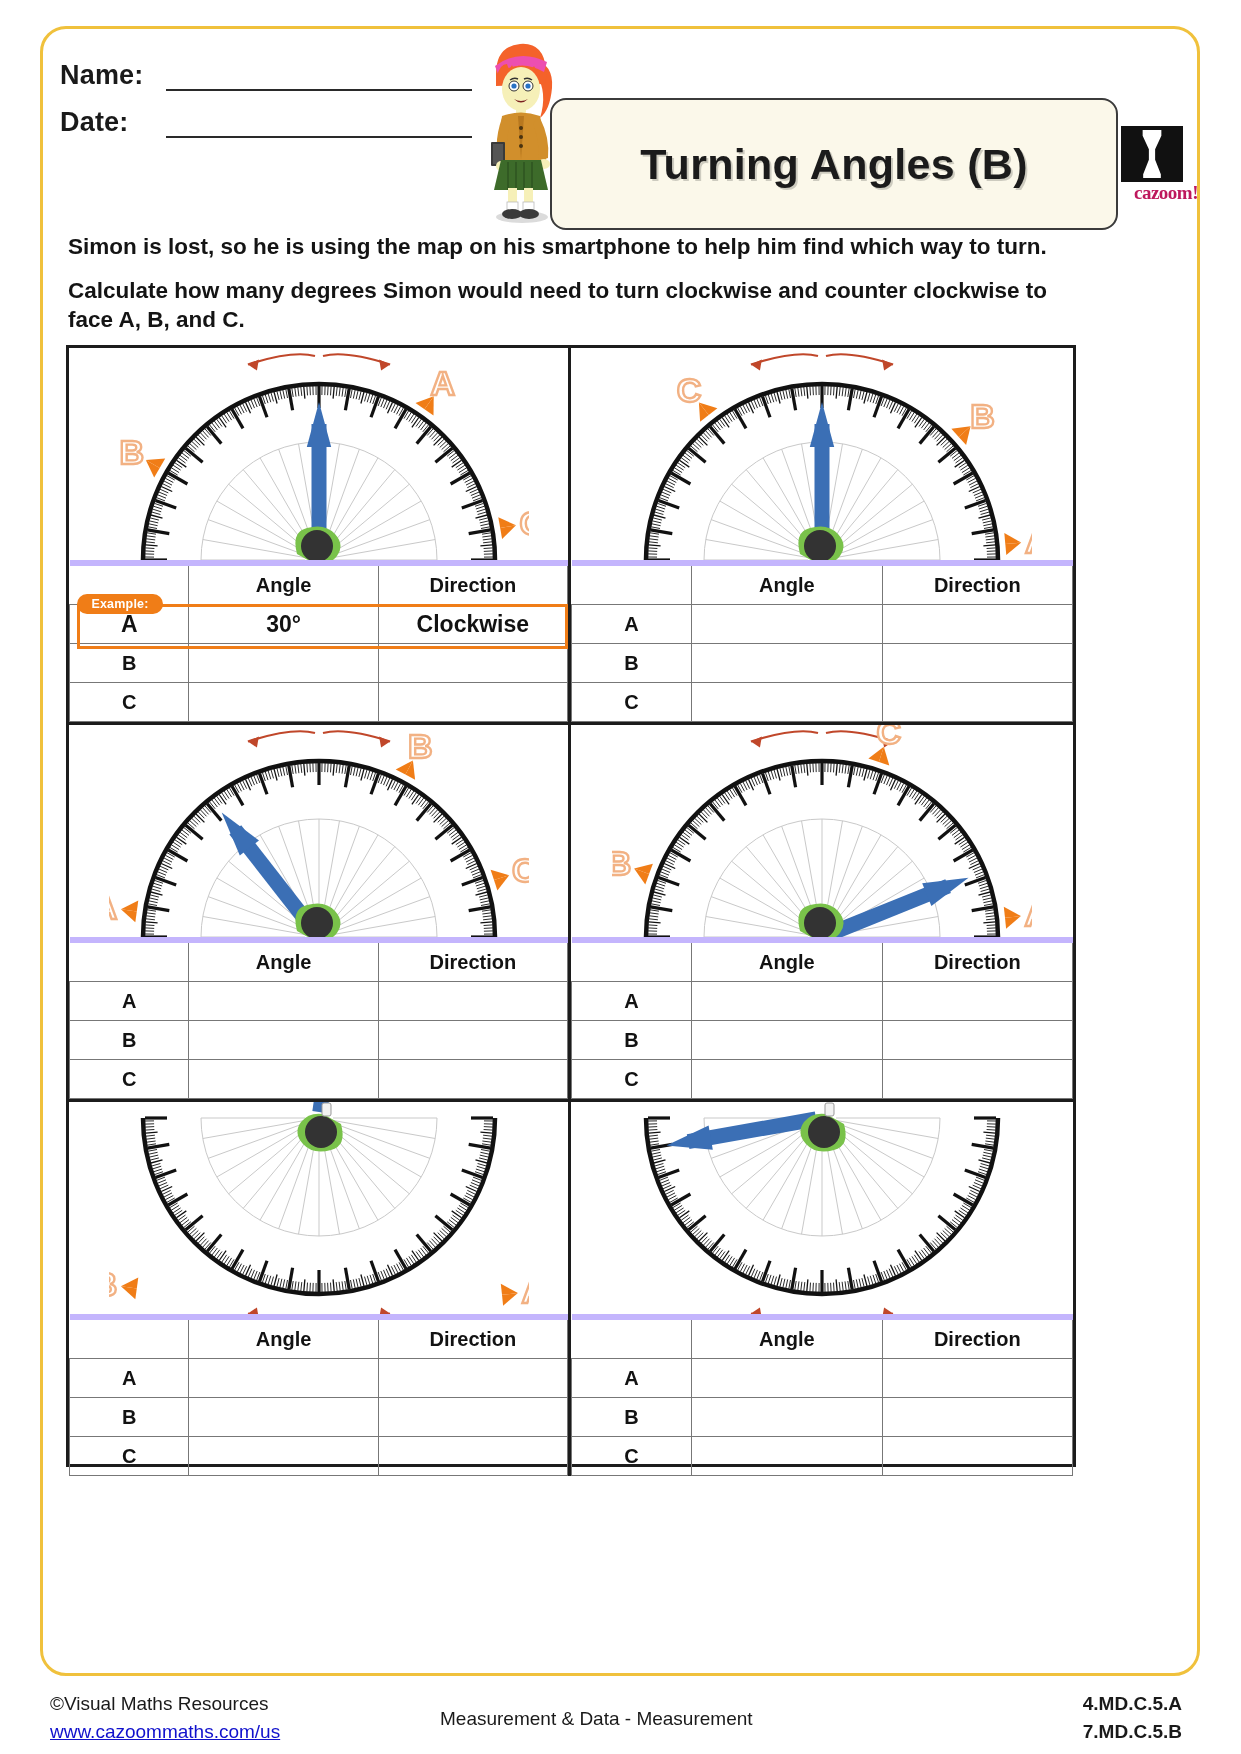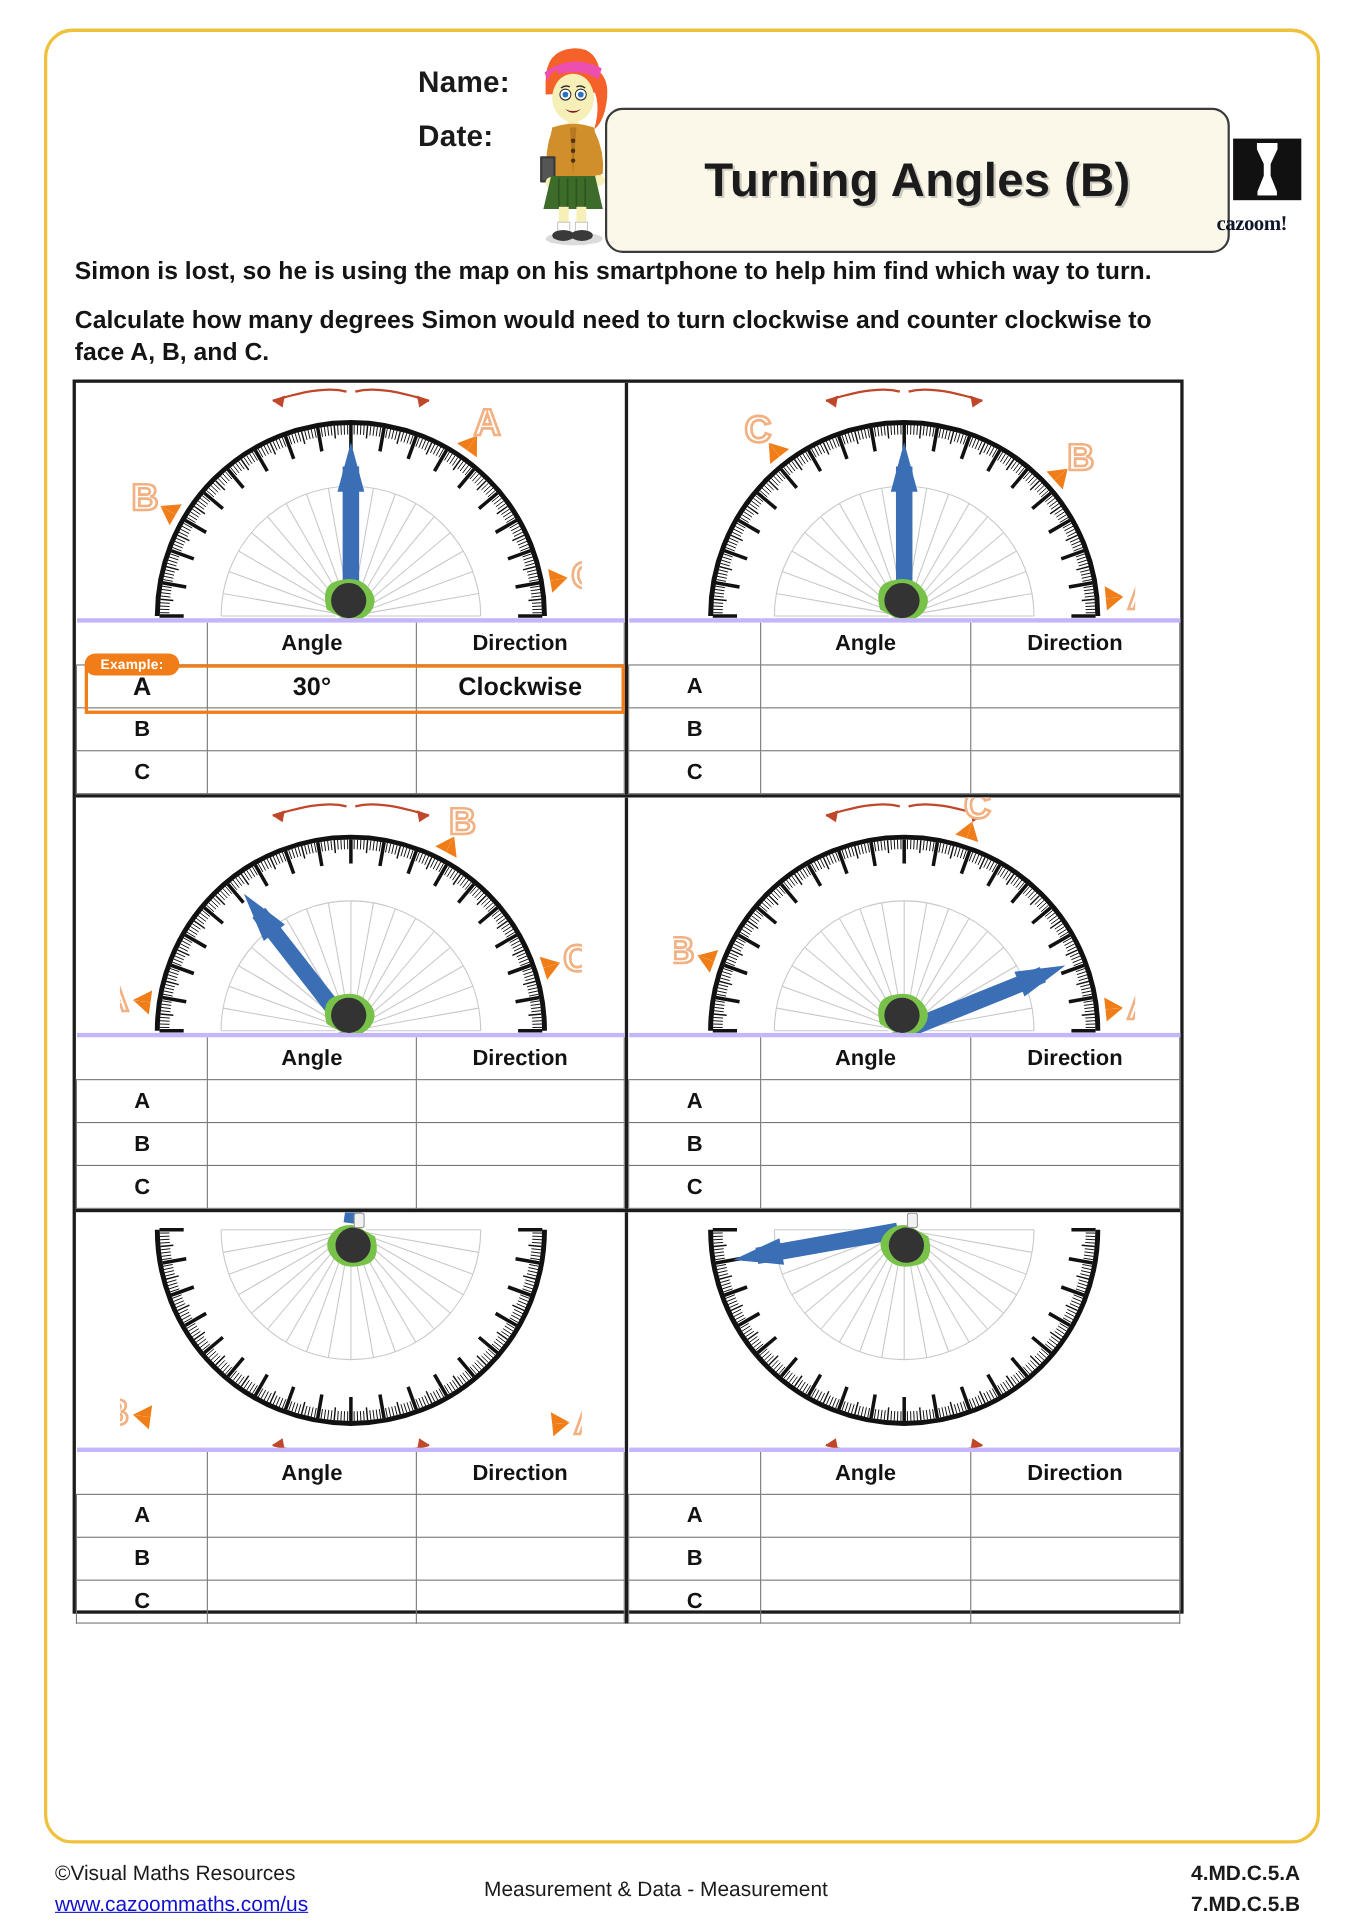--- a/index.html
+++ b/index.html
@@ -10,21 +10,21 @@
     position:relative;overflow:hidden;
   }
   .page-frame{
     position:absolute;left:40px;top:26px;width:1160px;height:1650px;
     border:3px solid #f0c13c;border-radius:26px;box-sizing:border-box;
   }
 
   
   .header{position:absolute;left:60px;top:50px;width:1120px;height:160px;}
   .namedate{position:absolute;left:0;top:10px;width:420px;}
-  .nd-row{display:flex;align-items:flex-end;margin-bottom:16px;flex-direction:column;}
+  .nd-row{display:flex;align-items:flex-end;margin-bottom:16px;}
   .nd-label{font-size:27px;font-weight:bold;color:#1a1a1a;width:100px;letter-spacing:.2px;}
   .nd-line{flex:1;border-bottom:2px solid #2a2a2a;height:26px;margin-left:6px;margin-right:8px;}
 
   .mascot{position:absolute;left:400px;top:-14px;width:120px;height:190px;}
 
   .title-box{
     position:absolute;left:490px;top:48px;width:568px;height:132px;
     background:#fbf8ea;border:2.5px solid #3b3b3b;border-radius:16px;
     display:flex;align-items:center;justify-content:center;box-sizing:border-box;
   }
@@ -32,22 +32,22 @@
     font-size:43px;font-weight:bold;color:#1b1b1b;letter-spacing:.3px;
     text-shadow:2px 2px 0 rgba(0,0,0,.18);
   }
   .logo{position:absolute;left:1046px;top:76px;width:92px;height:86px;}
   .logo-mark{width:62px;height:56px;background:#111;margin:0 auto;position:relative;}
   .logo-glass{
     position:absolute;left:50%;top:4px;transform:translateX(-50%);
     width:26px;height:48px;background:#fff;
     clip-path:polygon(14% 0,86% 0,86% 12%,62% 40%,62% 62%,84% 92%,84% 100%,16% 100%,16% 92%,38% 62%,38% 40%,14% 12%);
   }
-  .logo-text{font-size:19px;font-weight:bold;color:#0f172a;text-align:left;
-    font-family:"Liberation Serif",serif;margin-top:11px;letter-spacing:-.5px;}
+  .logo-text{font-size:19px;font-weight:bold;color:#be185d;text-align:right;
+    font-family:"Liberation Serif",serif;margin-top:0;letter-spacing:-.5px;}
 
   
   .intro{position:absolute;left:68px;top:232px;width:1030px;}
   .intro p{margin:0 0 14px 0;font-size:22.5px;font-weight:bold;color:#141414;line-height:1.32;}
 
   
   .grid{position:absolute;left:66px;top:345px;width:1010px;height:1122px;
         border:3px solid #1c1c1c;box-sizing:border-box;}
   .grid-row{display:flex;height:374px;border-bottom:3px solid #1c1c1c;}
   .grid-row:last-child{border-bottom:none;}
@@ -56,21 +56,21 @@
   .cell:last-child{border-right:none;}
 
   .diagram{height:228px;position:relative;overflow:hidden;}
 
   
   .ans-table{width:100%;border-collapse:collapse;table-layout:fixed;}
   .ans-table th,.ans-table td{
     border:1px solid #777;height:38px;font-size:20px;font-weight:bold;color:#121212;
     text-align:center;padding:0;
   }
-  .ans-table th{border-top:4px solid #c4b5fd;}
+  .ans-table th{border-top:6px solid #c4b5fd;}
   .ans-table .c-lab{width:24%;}
   .ans-table .c-ang{width:38%;}
   .ans-table .c-dir{width:38%;}
   .ans-table th.c-lab{border-left:none;}
   tr.example td{font-size:23px;}
   .example-badge{
     position:absolute;left:8px;width:86px;height:20px;background:#f07d17;
     border-radius:10px;color:#fff;font-size:12.5px;font-weight:bold;
     display:flex;align-items:center;justify-content:center;z-index:6;
     letter-spacing:.2px;

